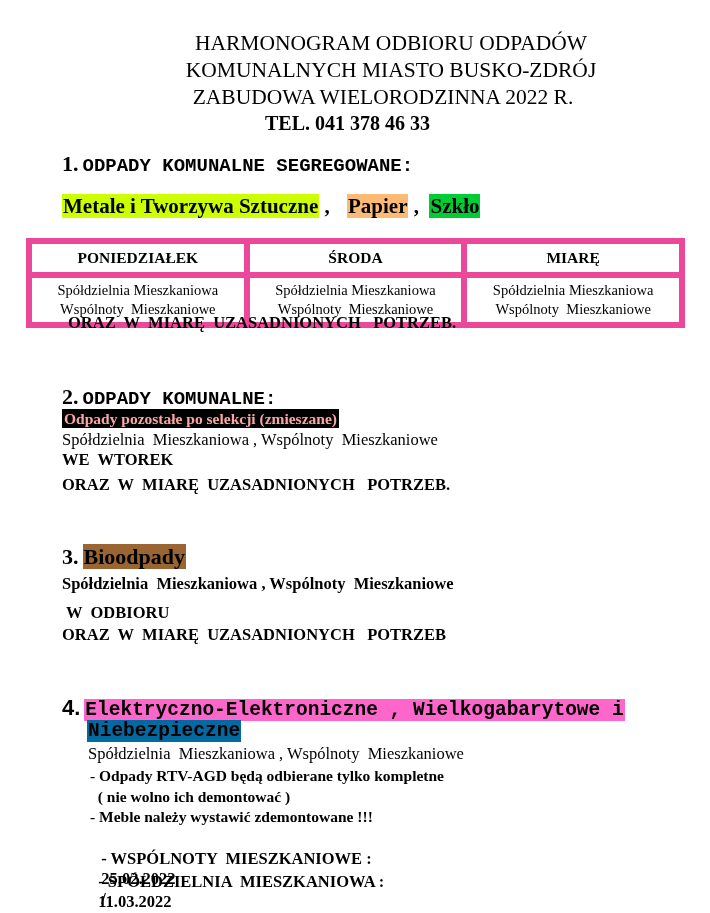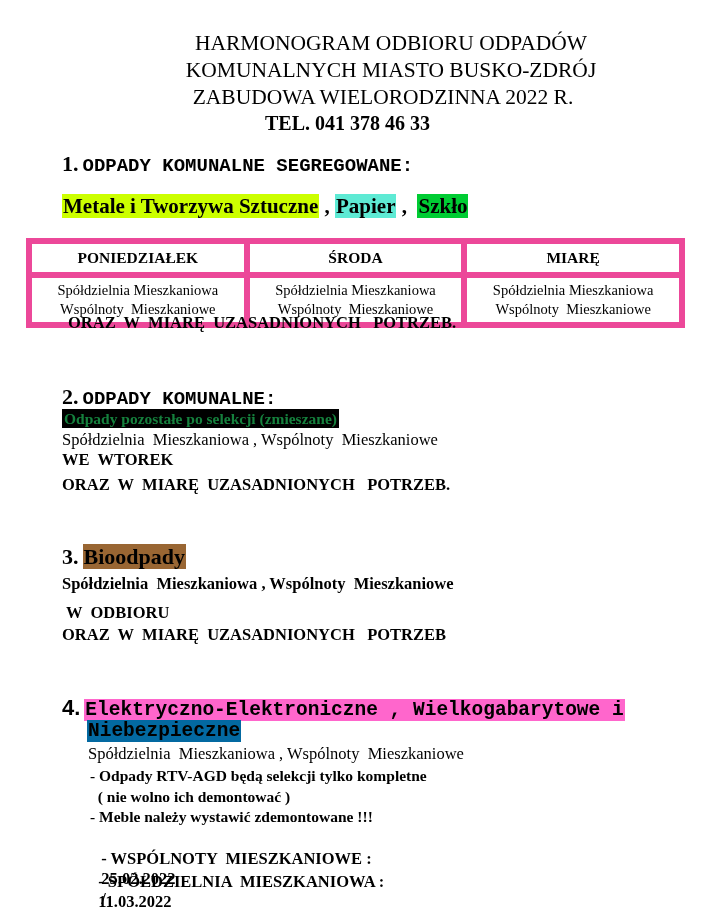--- a/index.html
+++ b/index.html
@@ -27,21 +27,21 @@
 <div class="abs title" style="top:84px; left:-8px;">ZABUDOWA  WIELORODZINNA   2022 R.</div>
 <div class="abs b" style="top:112px; left:265px; font-size:20px;">TEL. 041 378  46 33</div>
 
 <div class="abs" style="top:151px; left:62px;">
   <span class="sec-num">1.</span>
   <span class="sec-head">ODPADY KOMUNALNE SEGREGOWANE:</span>
 </div>
 <div class="abs b" style="top:193px; left:62px; font-size:21px; line-height:27px;">
   <span class="hl" style="background:#ccff00;">Metale i Tworzywa Sztuczne</span>
   <span>,</span>
-  <span class="hl" style="background:#5eead4;">Papier</span>
+  <span class="hl" style="background:#fdba74;margin-left:12px;">Papier</span>
   <span>,</span>&nbsp;
   <span class="hl" style="background:#00cc33;text-align:right;">Szkło</span>
 </div>
 
 <table class="sched">
   <thead>
     <tr>
       <th>PONIEDZIAŁEK</th>
       <th>ŚRODA</th>
       <th>MIARĘ</th>
@@ -63,40 +63,40 @@
       </td>
     </tr>
   </tbody>
 </table>
 <div class="abs bold16" style="top:313px; left:68px; white-space:pre;">ORAZ  W  MIARĘ  UZASADNIONYCH   POTRZEB.</div>
 
 <div class="abs" style="top:384px; left:62px;">
   <span class="sec-num">2.</span>
   <span class="sec-head">ODPADY KOMUNALNE:</span>
 </div>
-<div class="abs b" style="top:409px; left:62px; font-size:15.5px; line-height:19px; background:#000; color:#15803d; padding:0 2px;text-align:center;">Odpady pozostałe po selekcji (zmieszane)</div>
+<div class="abs b" style="top:409px; left:62px; font-size:15.5px; line-height:19px; background:#000; color:#fca5a5; padding:0 2px;text-align:center;">Odpady pozostałe po selekcji (zmieszane)</div>
 <div class="abs body16" style="top:430px; left:62px; white-space:pre;">Spółdzielnia  Mieszkaniowa , Wspólnoty  Mieszkaniowe</div>
 <div class="abs bold16" style="top:450px; left:62px; white-space:pre;">WE  WTOREK</div>
 <div class="abs bold16" style="top:475px; left:62px; white-space:pre;">ORAZ  W  MIARĘ  UZASADNIONYCH   POTRZEB.</div>
 
 <div class="abs" style="top:544px; left:62px;">
   <span class="sec-num">3.</span>
   <span class="sec-num" style="background:#996633; padding:0 1px;">Bioodpady</span>
 </div>
 <div class="abs bold16" style="top:574px; left:62px; white-space:pre;">Spółdzielnia  Mieszkaniowa , Wspólnoty  Mieszkaniowe</div>
 <div class="abs bold16" style="top:603px; left:66px; white-space:pre;">W  ODBIORU</div>
 <div class="abs bold16" style="top:625px; left:62px; white-space:pre;">ORAZ  W  MIARĘ  UZASADNIONYCH   POTRZEB</div>
 
 <div class="abs" style="top:695px; left:62px;">
   <span class="sec-num" style="font-family:'Liberation Sans', sans-serif;">4.</span>
   <span class="sec-head" style="background:#ff66cc; font-size:19.5px; padding:0 1px;">Elektryczno-Elektroniczne , Wielkogabarytowe i</span>
 </div>
 <div class="abs sec-head" style="top:720px; left:87px; background:#0369a1; font-size:19.5px; padding:0 1px;">Niebezpieczne</div>
 <div class="abs body16" style="top:744px; left:88px; white-space:pre;">Spółdzielnia  Mieszkaniowa , Wspólnoty  Mieszkaniowe</div>
-<div class="abs b" style="top:767px; left:90px; font-size:15.5px; white-space:pre;">- Odpady RTV-AGD będą selekcji tylko kompletne</div>
+<div class="abs b" style="top:767px; left:90px; font-size:15.5px; white-space:pre;">- Odpady RTV-AGD będą odbierane tylko kompletne</div>
 <div class="abs b" style="top:788px; left:90px; font-size:15.5px; white-space:pre;">  ( nie wolno ich demontować )</div>
 <div class="abs b" style="top:808px; left:90px; font-size:15.5px; white-space:pre;">- Meble należy wystawić zdemontowane !!!</div>
 <div class="abs bold16" style="top:829px; left:93px; white-space:pre;">
   <span>- WSPÓLNOTY  MIESZKANIOWE :</span>
   <span>25.02.2022</span>
   <span>/</span>
   <span>26.08.2022</span>
 </div>
 <div class="abs bold16" style="top:852px; left:90px; white-space:pre;">
   <span>- SPÓŁDZIELNIA  MIESZKANIOWA :</span>

